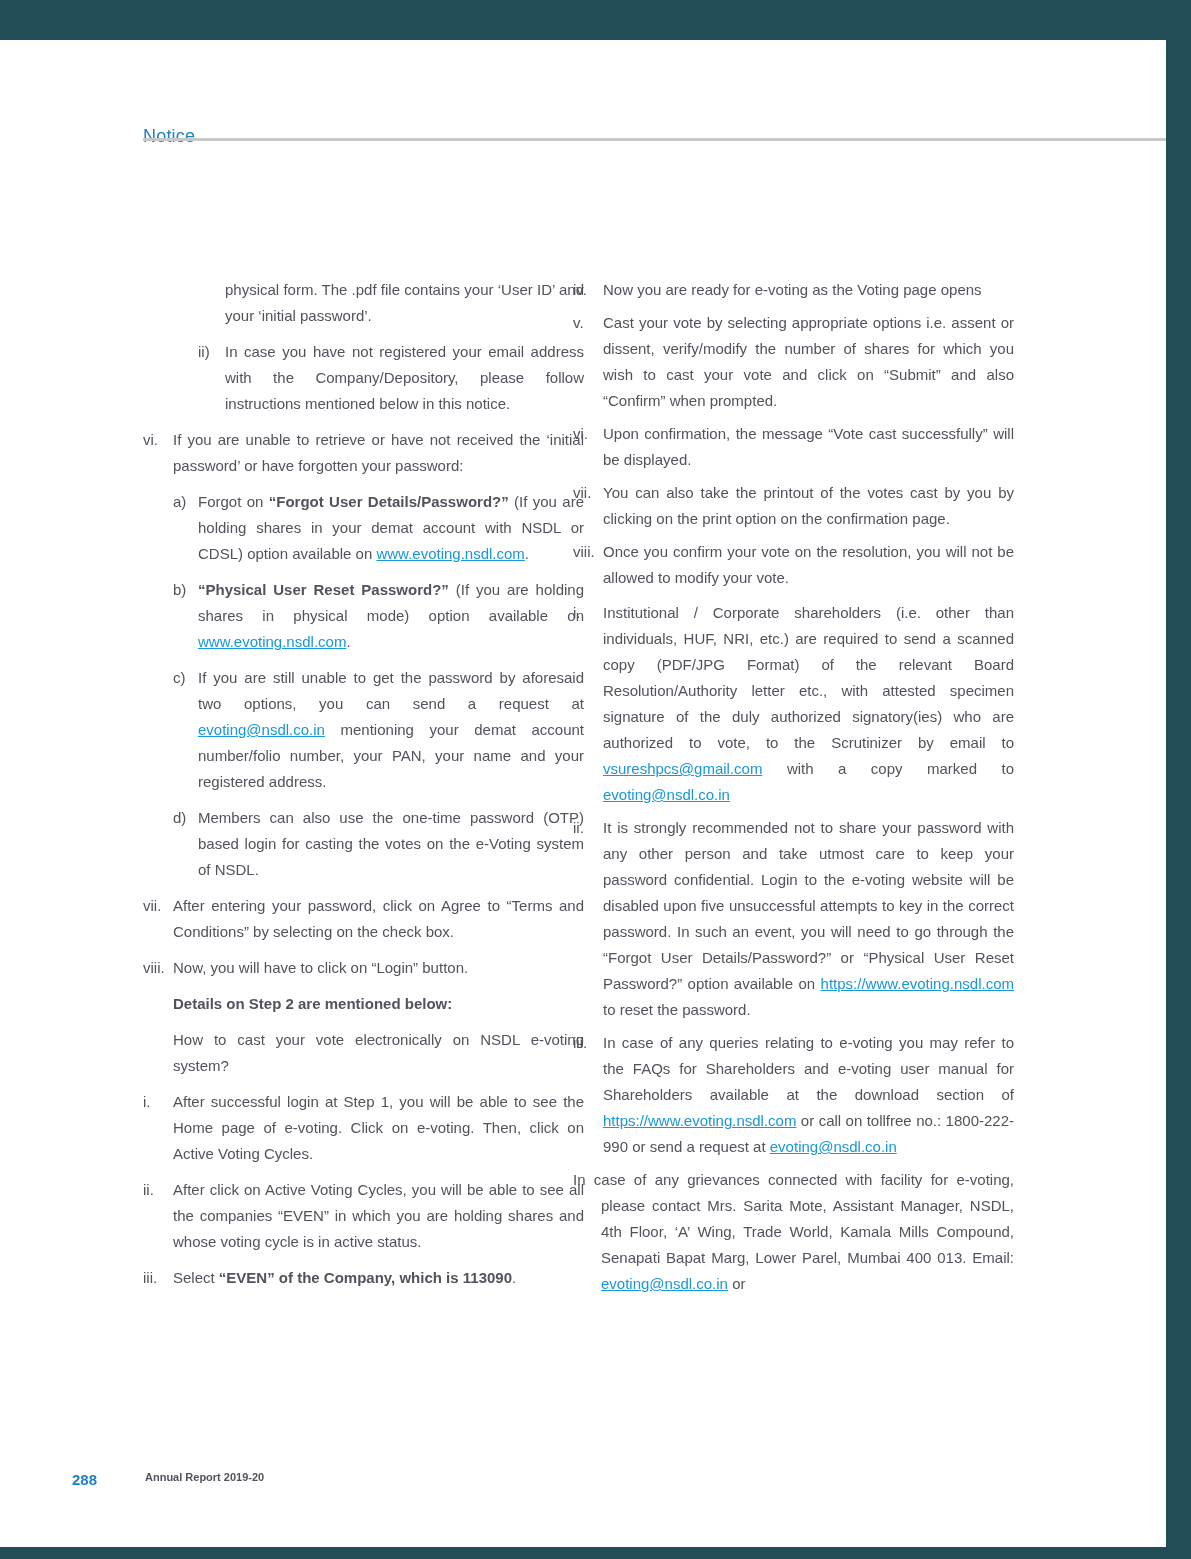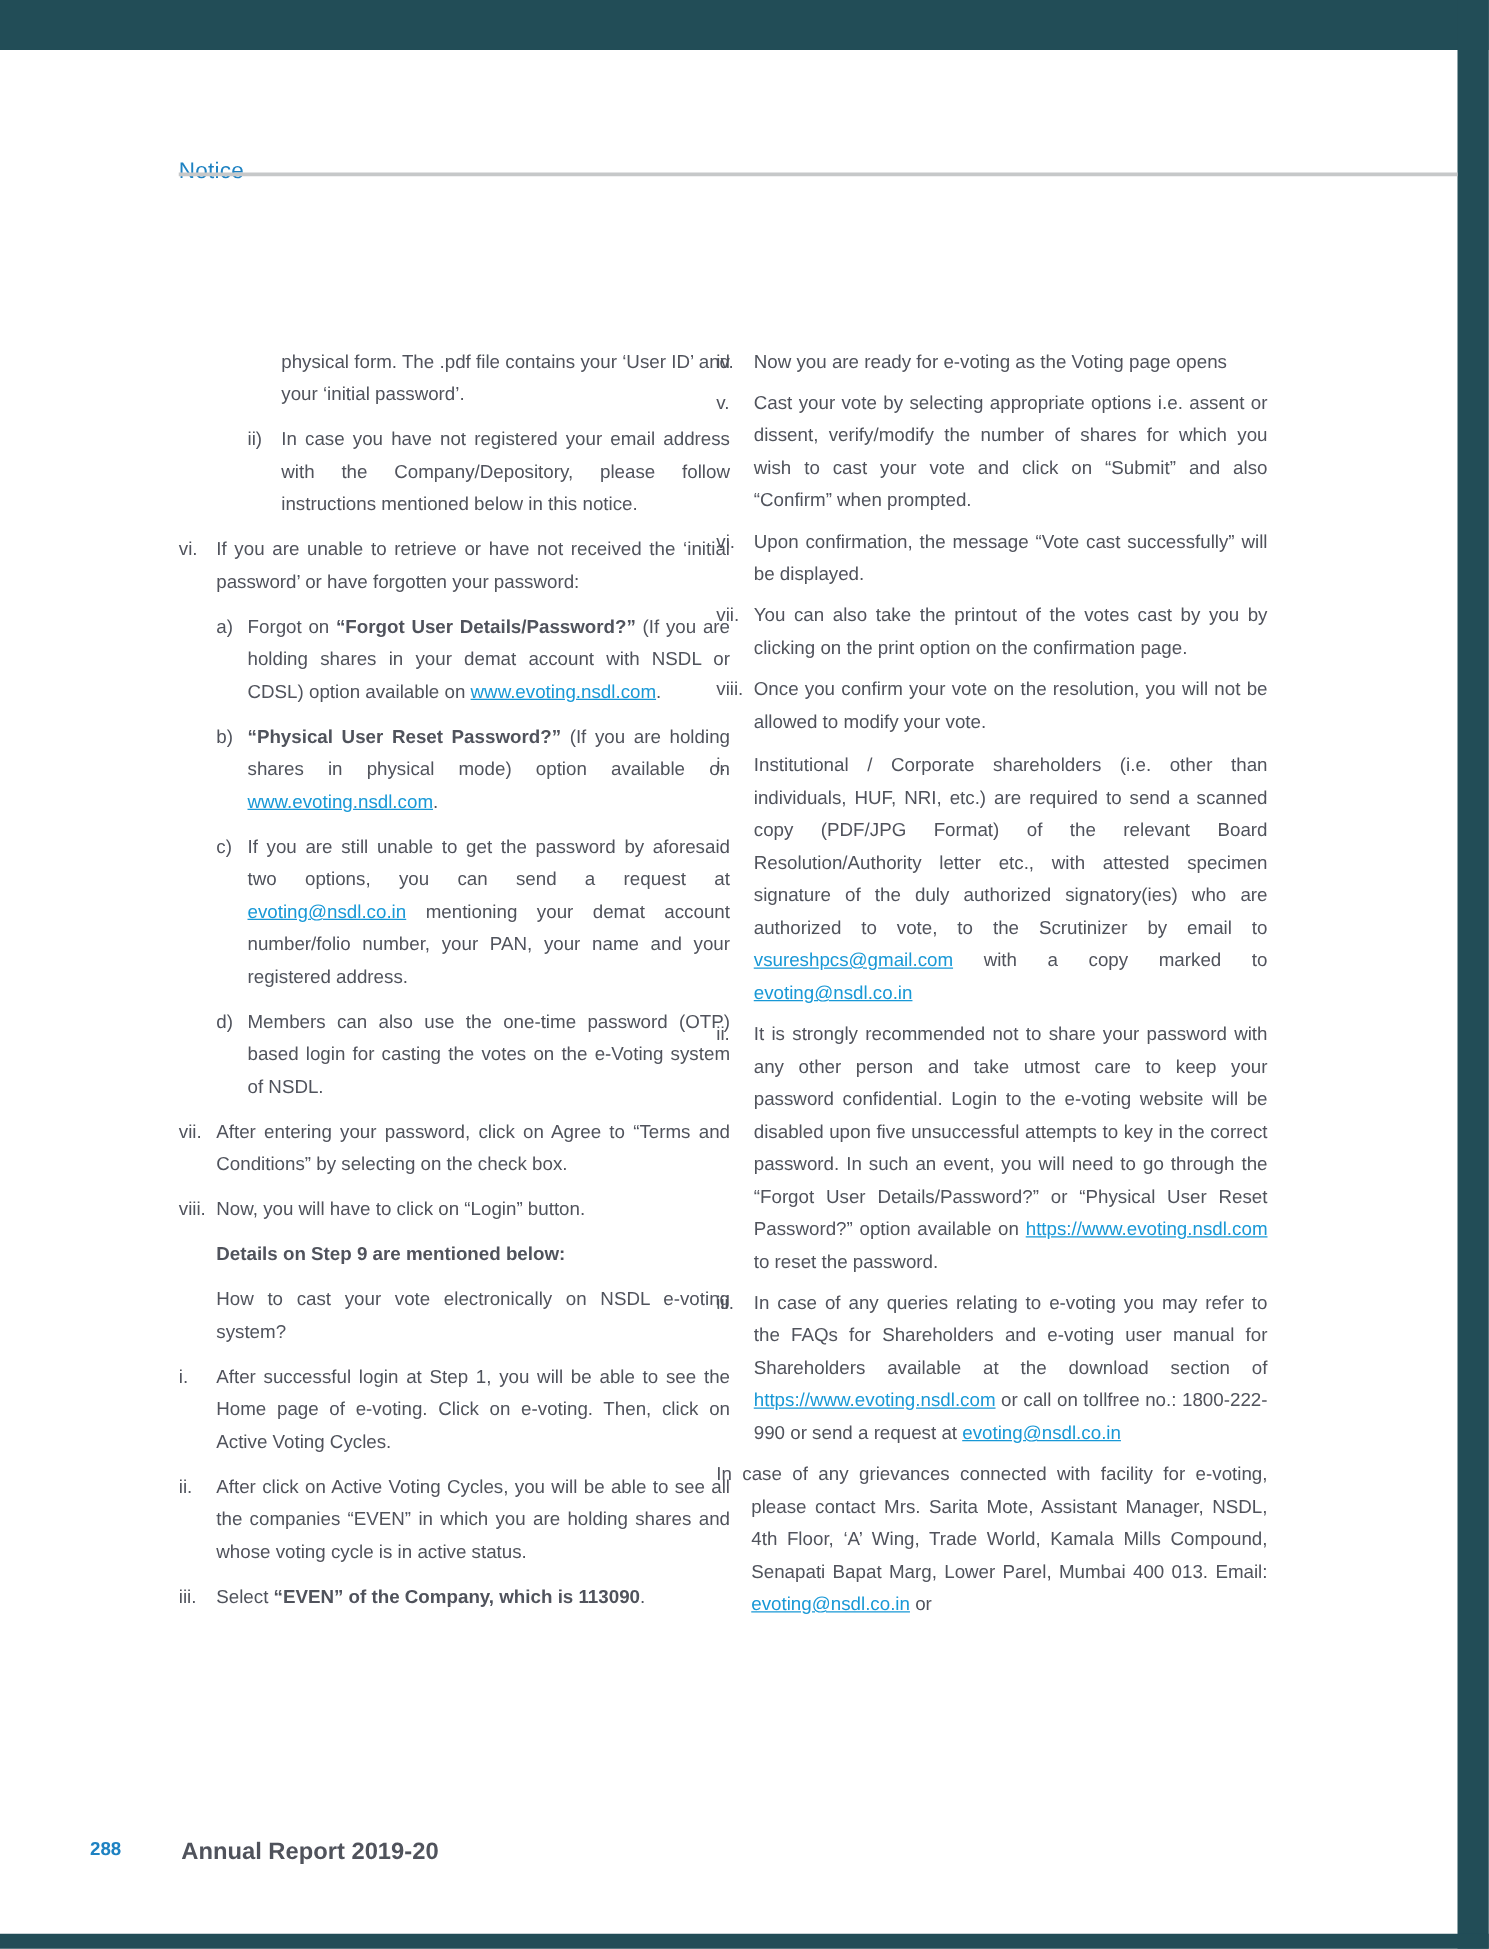--- a/index.html
+++ b/index.html
@@ -24,21 +24,21 @@
   .gap{margin-top:9px;}
   .marker{position:absolute;top:0;}
   .lvl1{padding-left:30px;} .lvl1>.marker{left:0;}
   .lvl2{padding-left:55px;} .lvl2>.marker{left:30px;}
   .lvl3{padding-left:82px;} .lvl3>.marker{left:55px;}
   .hang{padding-left:28px;text-indent:-28px;}
   .head{font-weight:700;}
   b{font-weight:700;}
   a.lnk{color:var(--link);text-decoration:underline;cursor:pointer;}
   .footer-num{position:absolute;left:72px;top:1471px;font-size:15px;font-weight:700;color:var(--blue);}
-  .footer-label{position:absolute;left:145px;top:1471px;font-size:19px;font-weight:700;color:var(--body);}
+  .footer-label{position:absolute;left:145px;top:1471px;font-size:11px;font-weight:700;color:var(--body);}
 </style>
 </head>
 <body>
 
 <div class="page">
   <div class="band-top"></div>
   <div class="band-right"></div>
   <div class="band-bottom"></div>
 
   <div class="notice">Notice</div>
@@ -47,21 +47,21 @@
   <div class="col col-left" id="col-left">
       <div class="item lvl3"><span>physical form. The .pdf file contains your ‘User ID’ and your ‘initial password’.</span></div>
       <div class="item lvl3"><span class="marker">ii)</span><span>In case you have not registered your email address with the Company/Depository, please follow instructions mentioned below in this notice.</span></div>
       <div class="item lvl1 gap"><span class="marker">vi.</span><span>If you are unable to retrieve or have not received the ‘initial password’ or have forgotten your password:</span></div>
       <div class="item lvl2"><span class="marker">a)</span><span>Forgot on </span><b>“Forgot User Details/Password?”</b><span> (If you are holding shares in your demat account with NSDL or CDSL) option available on </span><a class="lnk" href="#">www.evoting.nsdl.com</a><span>.</span></div>
       <div class="item lvl2"><span class="marker">b)</span><b>“Physical User Reset Password?”</b><span> (If you are holding shares in physical mode) option available on </span><a class="lnk" href="#">www.evoting.nsdl.com</a><span>.</span></div>
       <div class="item lvl2"><span class="marker">c)</span><span>If you are still unable to get the password by aforesaid two options, you can send a request at </span><a class="lnk" href="#">evoting@nsdl.co.in</a><span> mentioning your demat account number/folio number, your PAN, your name and your registered address.</span></div>
       <div class="item lvl2"><span class="marker">d)</span><span>Members can also use the one-time password (OTP) based login for casting the votes on the e-Voting system of NSDL.</span></div>
       <div class="item lvl1 gap"><span class="marker">vii.</span><span>After entering your password, click on Agree to “Terms and Conditions” by selecting on the check box.</span></div>
       <div class="item lvl1"><span class="marker">viii.</span><span>Now, you will have to click on “Login” button.</span></div>
-      <div class="item lvl1 head gap"><span>Details on Step 9 are mentioned below:</span></div>
+      <div class="item lvl1 head gap"><span>Details on Step 2 are mentioned below:</span></div>
       <div class="item lvl1"><span>How to cast your vote electronically on NSDL e-voting system?</span></div>
       <div class="item lvl1 gap"><span class="marker">i.</span><span>After successful login at Step 1, you will be able to see the Home page of e-voting. Click on e-voting. Then, click on Active Voting Cycles.</span></div>
       <div class="item lvl1"><span class="marker">ii.</span><span>After click on Active Voting Cycles, you will be able to see all the companies “EVEN” in which you are holding shares and whose voting cycle is in active status.</span></div>
       <div class="item lvl1"><span class="marker">iii.</span><span>Select </span><b>“EVEN” of the Company, which is 113090</b><span>.</span></div>
     </div>
   <div class="col col-right" id="col-right">
       <div class="item lvl1"><span class="marker">iv.</span><span>Now you are ready for e-voting as the Voting page opens</span></div>
       <div class="item lvl1"><span class="marker">v.</span><span>Cast your vote by selecting appropriate options i.e. assent or dissent, verify/modify the number of shares for which you wish to cast your vote and click on “Submit” and also “Confirm” when prompted.</span></div>
       <div class="item lvl1"><span class="marker">vi.</span><span>Upon confirmation, the message “Vote cast successfully” will be displayed.</span></div>
       <div class="item lvl1"><span class="marker">vii.</span><span>You can also take the printout of the votes cast by you by clicking on the print option on the confirmation page.</span></div>

